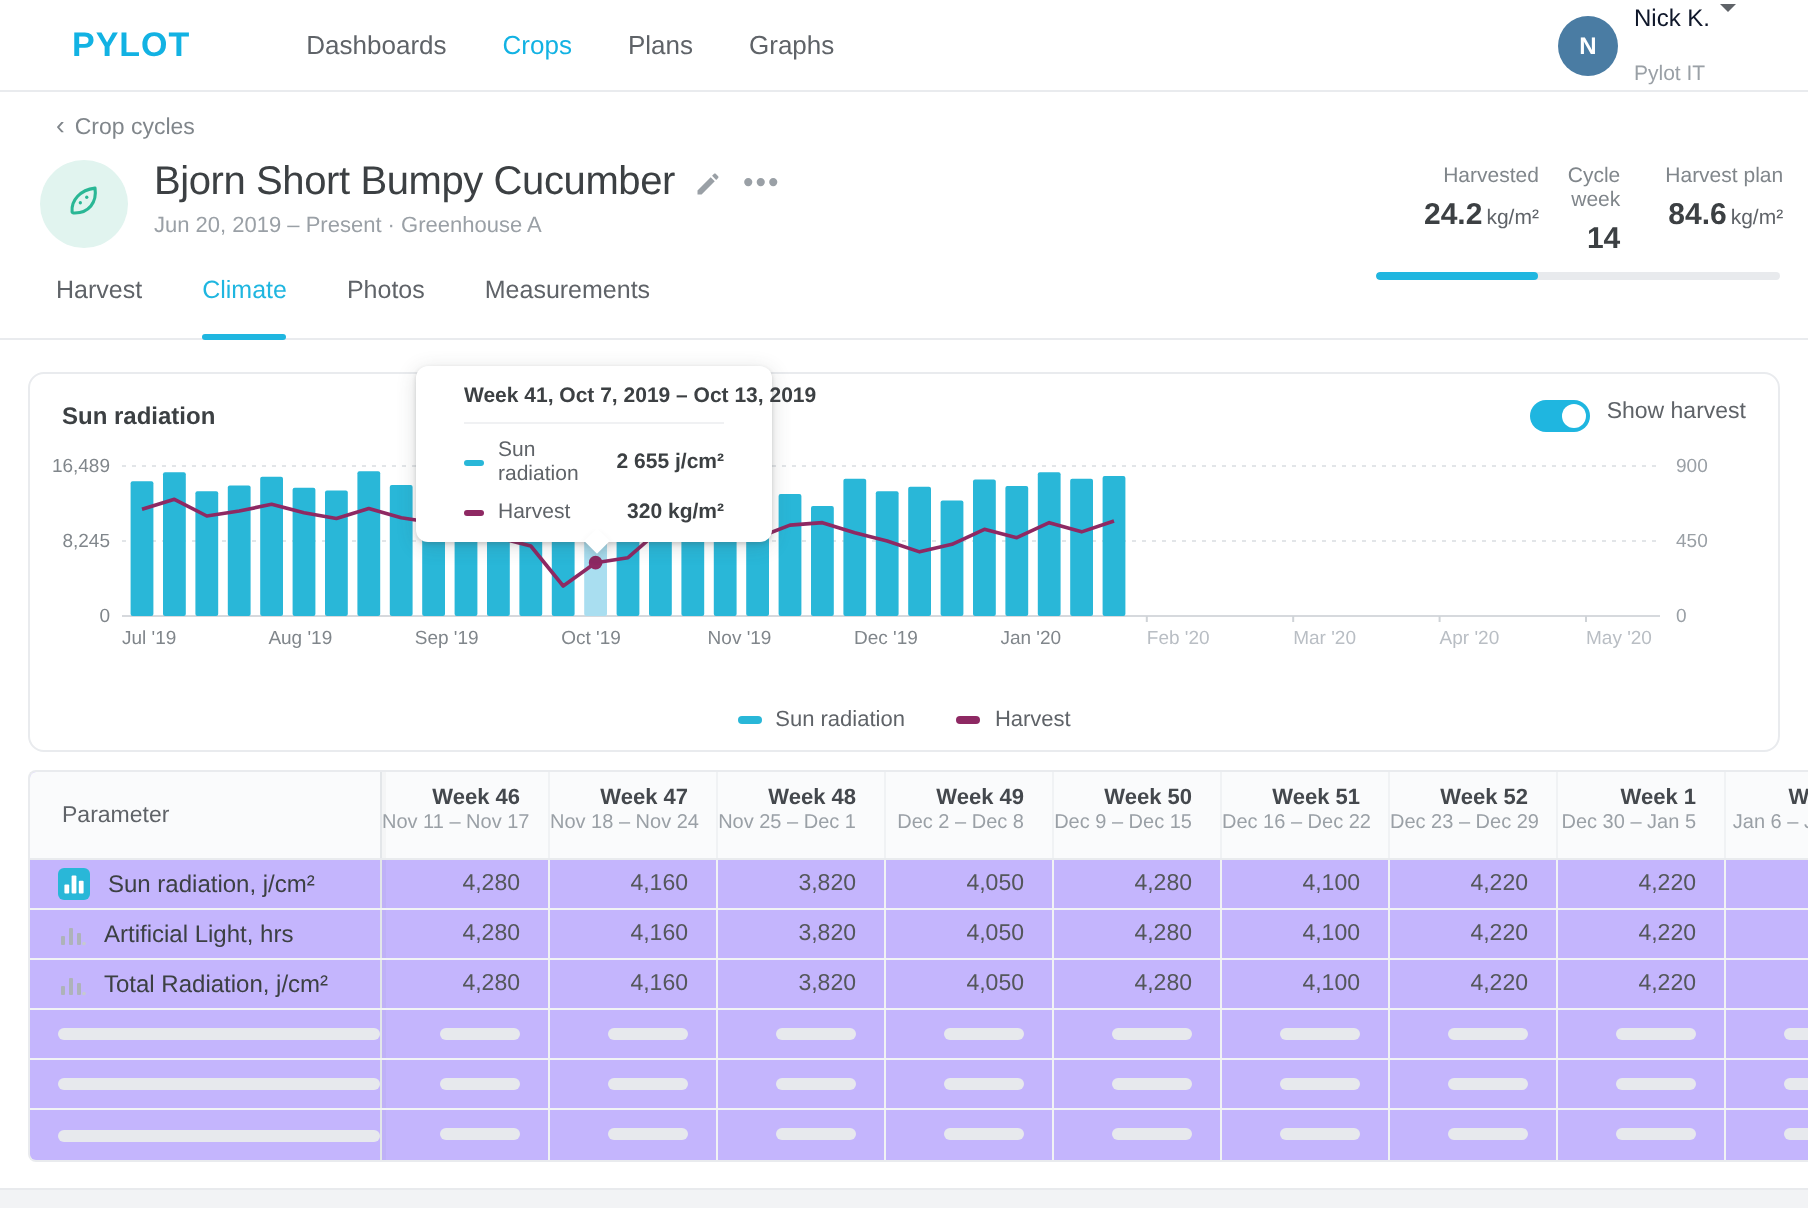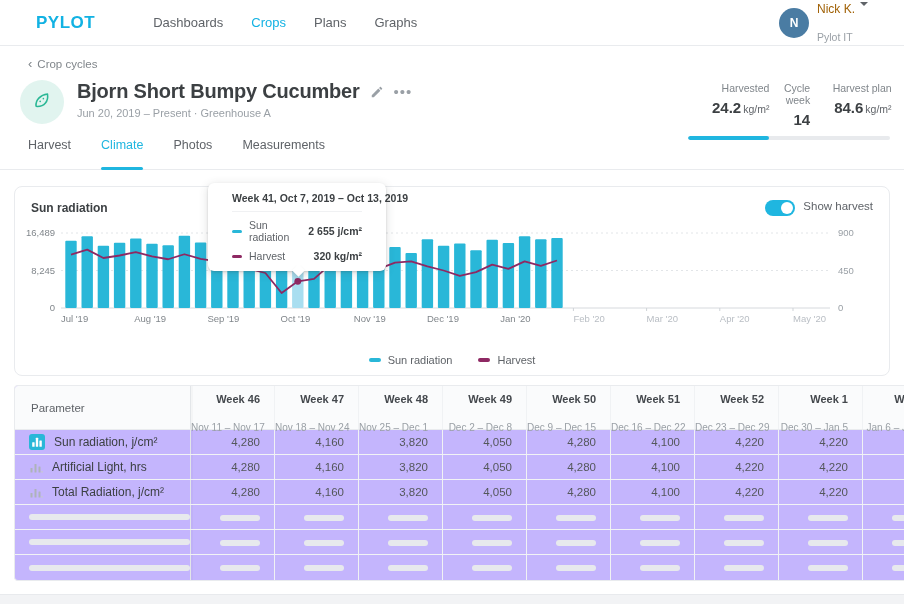--- a/index.html
+++ b/index.html
@@ -11,34 +11,34 @@
   
   .topbar { height: 46px; display: flex; align-items: center; padding: 0 36px; border-bottom: 1px solid #e9ebee; }
   .logo { font-size: 17px; font-weight: 800; letter-spacing: .5px; color: #12b2e3; margin-right: 58px; }
   .nav-items { display: flex; gap: 28px; }
   .nav-item { font-size: 13px; color: #5f6368; cursor: pointer; }
   .nav-item.active { color: #12b2e3; }
   .topbar .spacer { flex: 1; }
   .user { display: flex; align-items: center; gap: 8px; }
   .avatar { width: 30px; height: 30px; border-radius: 50%; background: #4a7ca3; color: #fff;
             font-size: 12px; font-weight: 600; display: flex; align-items: center; justify-content: center; }
-  .user-name { font-size: 12px; color: #a16207; display: flex; gap: 5px; }
+  .user-name { font-size: 12px; color: #0f172a; display: flex; gap: 5px; }
   .caret { width: 0; height: 0; border-left: 4px solid transparent; border-right: 4px solid transparent; border-top: 4px solid #5f6368; }
   .user-org { font-size: 10.5px; color: #9aa0a6; margin-top: 15px; }
   
   .breadcrumb { padding: 8px 28px 2px; }
   .back-link { font-size: 11.5px; color: #80868b; cursor: pointer; }
   .back-link .chev { margin-right: 5px; font-size: 13px; }
   
   .crop-header { display: flex; align-items: flex-start; padding: 6px 14px 0 20px; height: 52px; }
   .leaf-circle { width: 44px; height: 44px; border-radius: 50%; background: #e1f4ef;
                  display: flex; align-items: center; justify-content: center; flex-shrink: 0; }
   .title-block { margin-left: 13px; }
   .title-row { display: flex; align-items: center; gap: 10px; }
-  .page-title { font-size: 20px; font-weight: 700; letter-spacing: -.2px; color: #3c4043; }
+  .page-title { font-size: 20px; font-weight: 400; letter-spacing: -.2px; color: #3c4043; }
   .icon-btn { color: #9aa0a6; cursor: pointer; display: flex; align-items: center; }
   .more-dots { font-size: 15px; color: #9aa0a6; letter-spacing: 1px; cursor: pointer; line-height: 10px; }
   .subtitle { font-size: 11px; color: #9aa0a6; margin-top: 4px; }
   .crop-header .spacer { flex: 1; }
   .stats { width: 202px; margin-top: 2px; }
   .stats-row { display: flex; justify-content: space-between; }
   .stat { text-align: right; }
   .stat-label { font-size: 10.5px; color: #80868b; margin-bottom: 5px; }
   .stat-value { font-size: 15px; font-weight: 600; color: #3c4043; margin-left: 24px; }
   .stat-unit { font-size: 10.5px; font-weight: 400; color: #5f6368; margin-left: 2px; }
@@ -74,21 +74,21 @@
   .table-wrap { position: absolute; left: 14px; top: 385px; width: 890px; overflow: hidden;
                 border: 1px solid #e9ebee; border-right: none; border-radius: 4px 0 0 4px; background: #c4b5fd; }
   .t-inner { width: 940px; }
   .t-row { display: flex; }
   .t-head { background: #fafbfc; border-bottom: 1px solid #e9ebee; height: 44px; }
   .c-param { width: 176px; flex-shrink: 0; border-right: 1px solid #e3e6e9; box-shadow: 2px 0 0 rgba(60,64,67,.03); }
   .t-head .c-param { display: flex; align-items: center; padding-left: 16px; font-size: 11.5px; color: #5f6368; }
   .c-week { width: 84px; flex-shrink: 0; text-align: right; padding-right: 14px; border-right: 1px solid #f0f2f4; }
   .t-head .c-week { padding-top: 7px; }
   .wk { font-size: 11px; font-weight: 600; color: #44484d; }
-  .rng { font-size: 10px; color: #9aa0a6; margin-top: 17px; white-space: nowrap; }
+  .rng { font-size: 10px; color: #9aa0a6; margin-top: 1px; white-space: nowrap; }
   .t-body .t-row { height: 25px; border-bottom: 1px solid #f1f3f5; }
   .t-body .t-row:last-child { border-bottom: none; }
   .t-body .c-param { display: flex; align-items: center; gap: 9px; padding-left: 14px; font-size: 12px; color: #3c4043; }
   .t-body .c-week { font-size: 11.5px; color: #54575b; line-height: 24px; }
   .param-icon { display: flex; align-items: center; }
   .skel-long { width: 258px; height: 6px; border-radius: 3px; background: #e7e9ed; }
   .skel-pill { width: 40px; height: 6px; border-radius: 3px; background: #e7e9ed; display: inline-block; margin-top: 9px; }
   
   .hscroll { position: absolute; left: 0; right: 0; bottom: 0; height: 10px; background: #f2f3f5; border-top: 1px solid #e8eaed; }
 </style>

